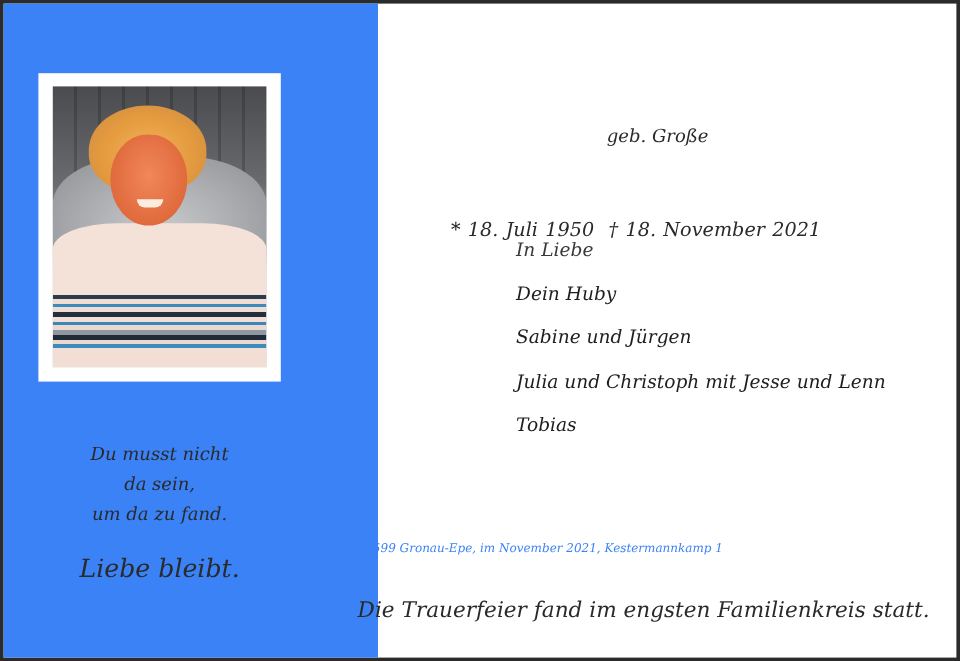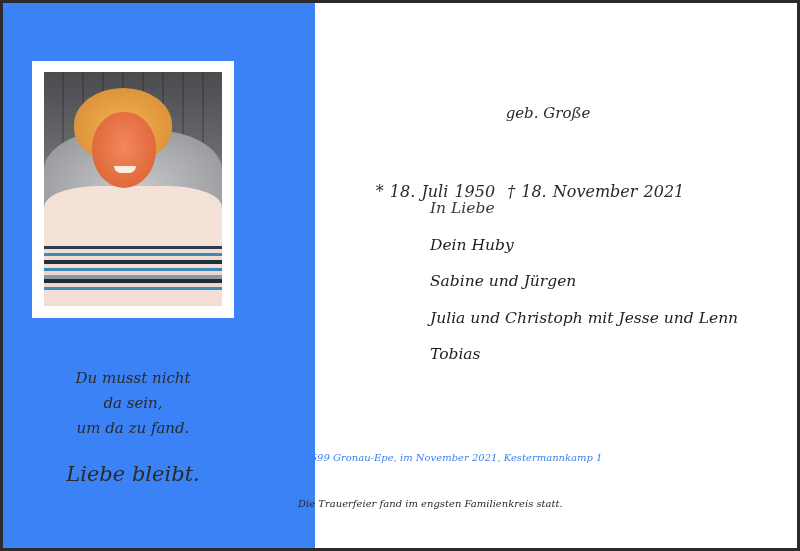--- a/index.html
+++ b/index.html
@@ -105,21 +105,21 @@
       font-size: 15.5px; font-style: italic; color: #1e1e1e;
     }
     .mourners .line { display: block; height: 36.5px; line-height: 22px; }
     .mourners .intro { color: #3a3a3a; }
     .address {
       position: absolute; left: 35px; top: 449px;
       font-size: 10px; font-style: italic; color: #3b82f6;
     }
     .note {
       position: absolute; left: 35px; top: 495px;
-      font-size: 10px; font-style: italic; color: #2a2a2a;
+      font-size: 18px; font-style: italic; color: #2a2a2a;
     }
   </style>
 </head>
 <body>
 
 <div class="card">
 
   <div class="left-panel">
     <div class="photo-frame">
       <div class="photo" title="portrait of smiling woman with blonde short hair in striped sweater">

